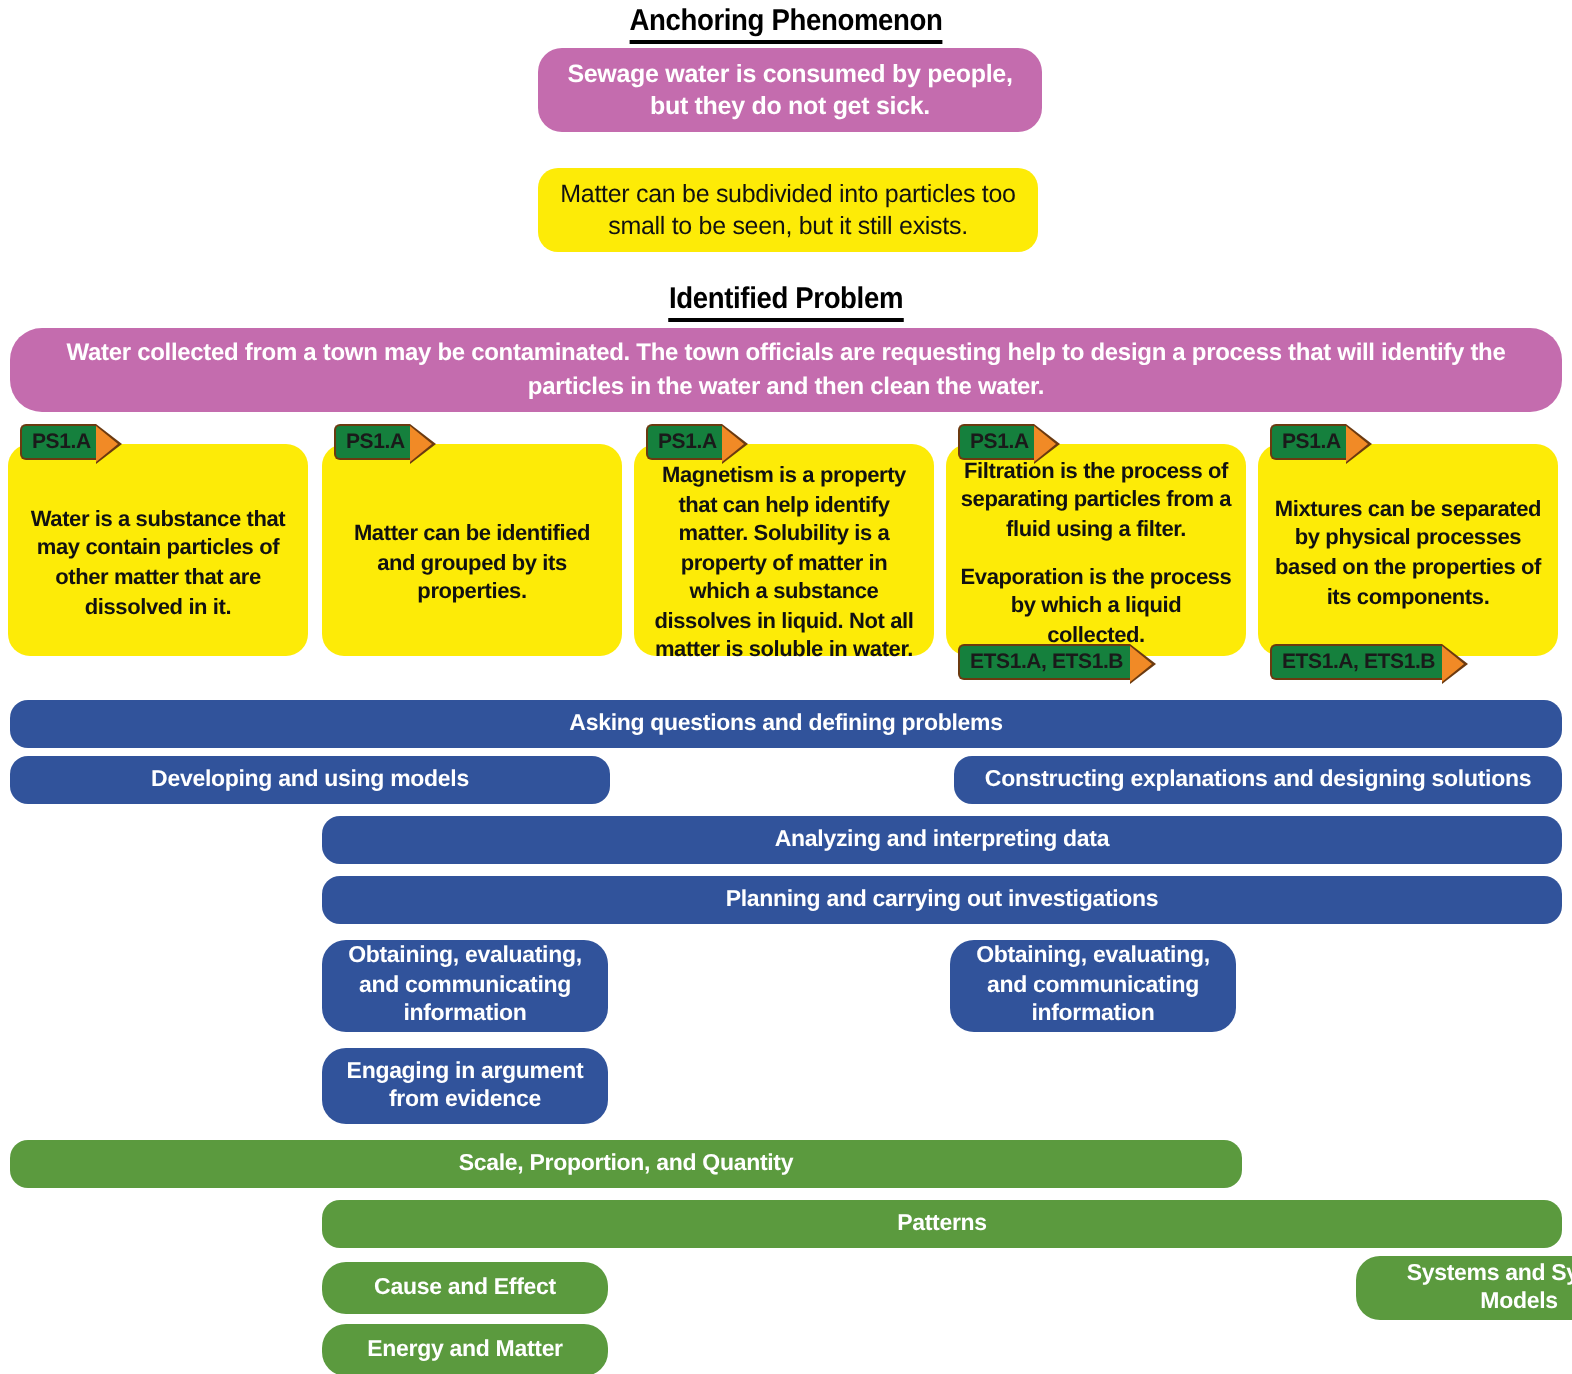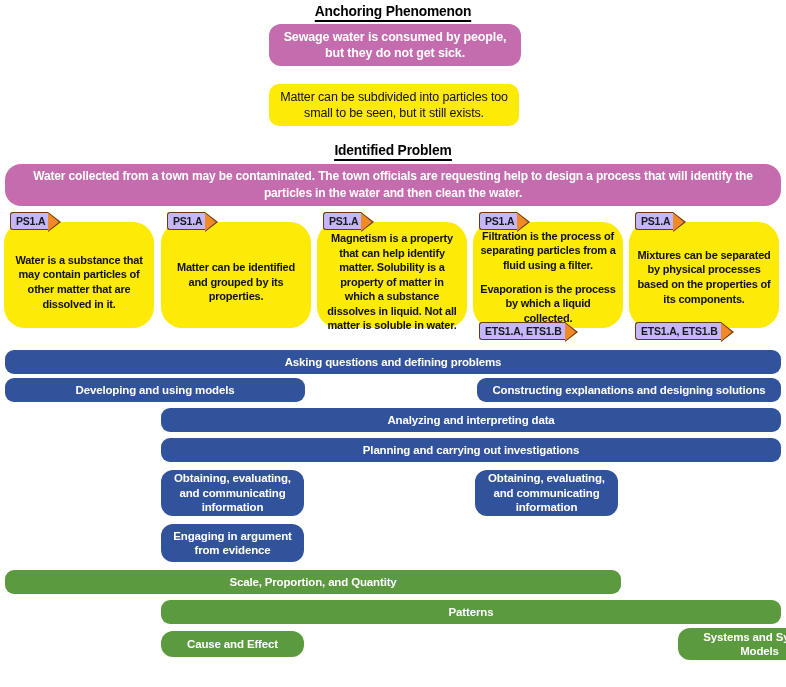--- a/index.html
+++ b/index.html
@@ -71,40 +71,40 @@
     align-items: center;
     justify-content: center;
     padding: 4px 10px;
     box-sizing: border-box;
     letter-spacing: -0.15px;
   }
 
   .yellow-card {
     position: absolute;
     background: #fdeb07;
-    border-radius: 21px;
+    border-radius: 11px;
     color: #111111;
     font-weight: bold;
     font-size: 11px;
     line-height: 1.32;
     text-align: center;
     box-sizing: border-box;
     padding: 22px 7px 8px 7px;
     display: flex;
     flex-direction: column;
     justify-content: center;
     gap: 9px;
     letter-spacing: -0.2px;
   }
   .yellow-card p { margin: 0; }
 
   .tag {
     position: absolute;
     height: 18px;
-    background: #c4b5fd;
+    background: #15803d;
     border: 1.5px solid #6b3a10;
     border-right: none;
     border-radius: 3px 0 0 3px;
     color: #1a1a1a;
     font-weight: bold;
     font-size: 10.5px;
     display: flex;
     align-items: center;
     padding: 0 3px 0 5px;
     box-sizing: border-box;
@@ -262,14 +262,17 @@
   </div>
 
   <div class="bar green pill" style="left:161px; top:631px; width:143px; height:26px;">
     <span>Cause and Effect</span>
   </div>
 
   <div class="bar green pill" style="left:638px; top:628px; width:163px; height:32px;margin-left:40px;">
     <span>Systems and System Models</span>
   </div>
 
+  <div class="bar green pill" style="left:161px; top:662px; width:143px; height:26px;">
+    <span>Energy and Matter</span>
+  </div>
 
 </div>
 
 </body></html>

